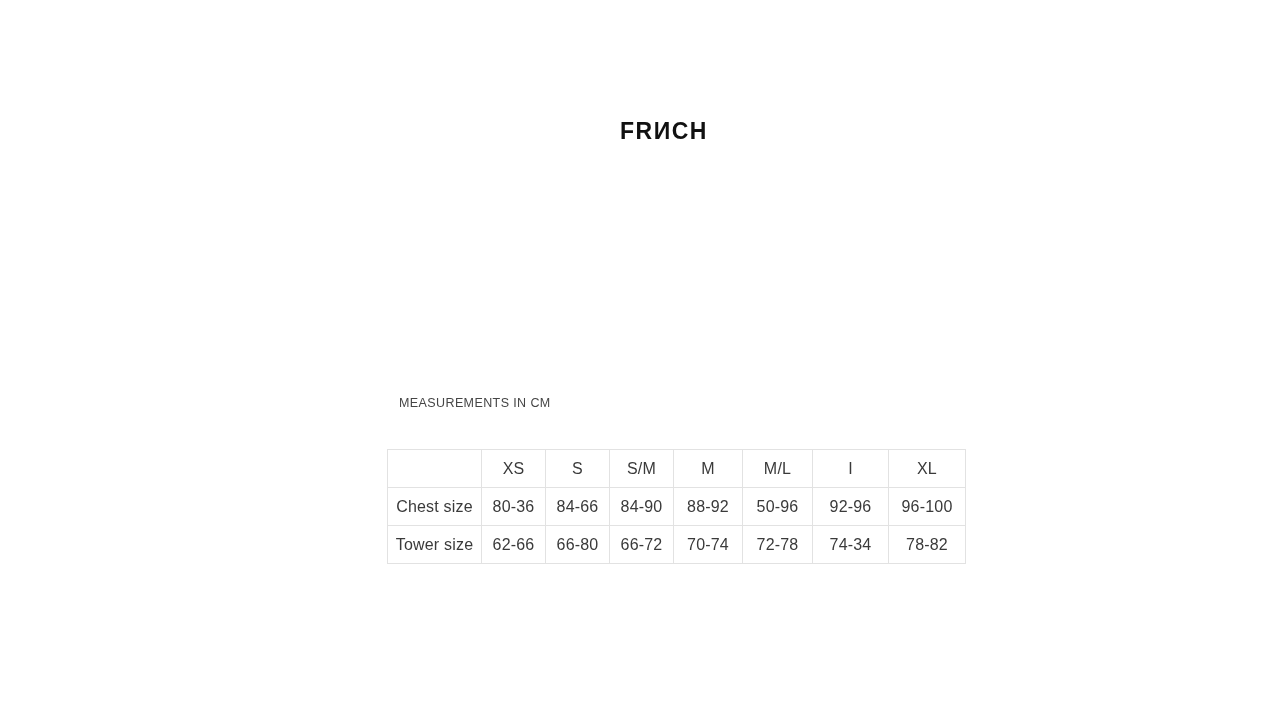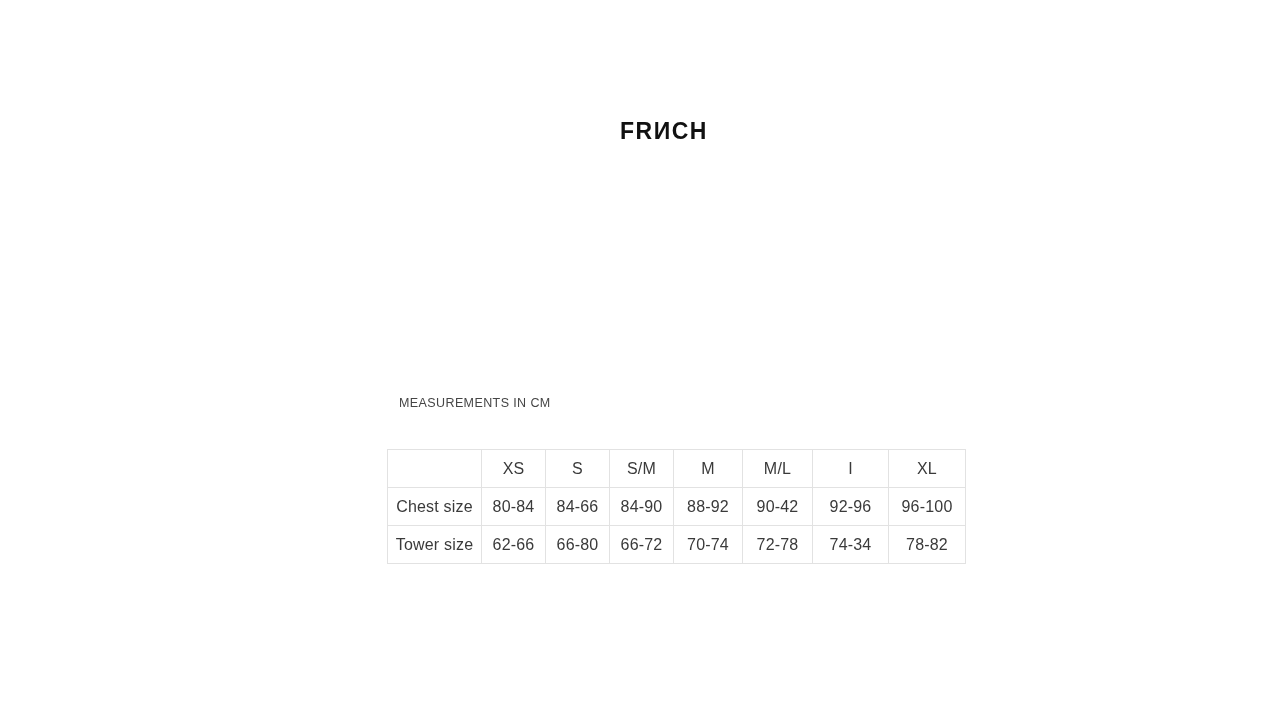--- a/index.html
+++ b/index.html
@@ -95,25 +95,25 @@
           <th>S/M</th>
           <th>M</th>
           <th>M/L</th>
           <th>I</th>
           <th>XL</th>
         </tr>
       </thead>
       <tbody>
         <tr>
           <td>Chest size</td>
-          <td>80-84</td>
+          <td>80-36</td>
           <td>84-66</td>
           <td>84-90</td>
           <td>88-92</td>
-          <td>90-42</td>
+          <td>50-96</td>
           <td>92-96</td>
           <td>96-100</td>
         </tr>
         <tr>
           <td>Tower size</td>
           <td>62-66</td>
           <td>66-80</td>
           <td>66-72</td>
           <td>70-74</td>
           <td>72-78</td>

